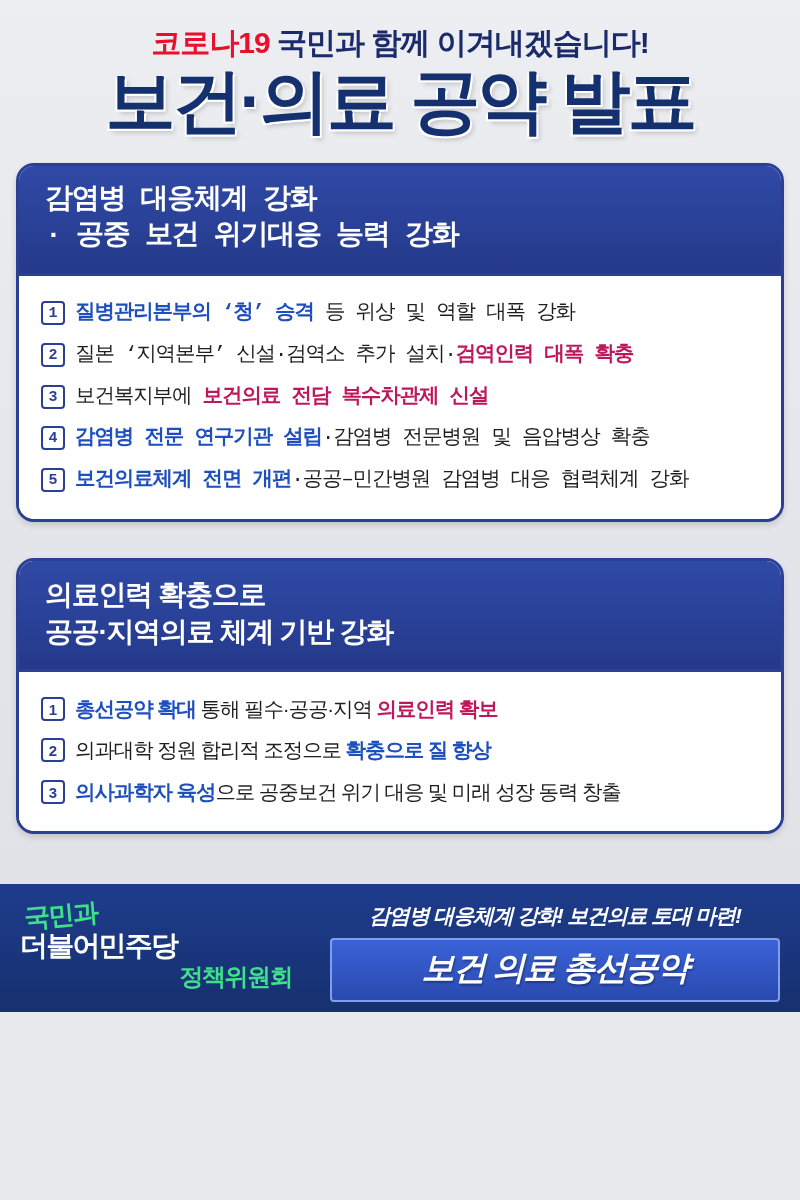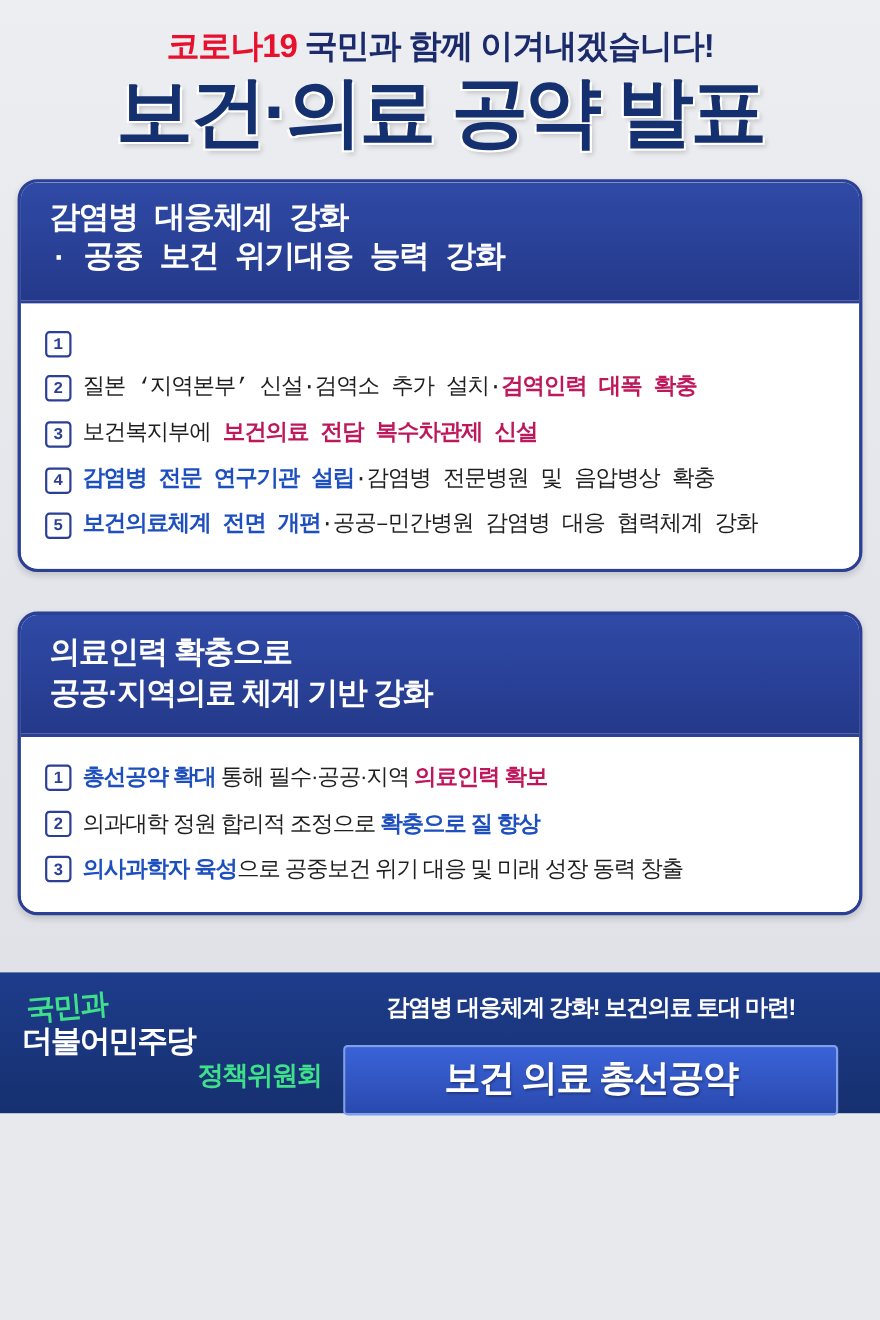--- a/index.html
+++ b/index.html
@@ -164,34 +164,35 @@
     font-weight: bold;
     letter-spacing: -1.5px;
     color: #3fe08a;
     text-align: right;
     margin-top: 1px;
     padding-right: 28px;
     white-space: nowrap;
   }
   .footer-right {
     position: absolute;
-    left: 312px;
+    left: 330px;
     top: 18px;
     width: 450px;
     text-align: center;
+    font-style: italic;
   }
   .footer-tag {
     color: #ffffff;
     font-size: 21px;
     font-weight: bold;
     letter-spacing: -1.2px;
     white-space: nowrap;
   }
   .footer-badge {
-    margin-top: 20px;
+    margin-top: 8px;
     background: linear-gradient(180deg, #3a63d8 0%, #2a49ae 100%);
     border: 2px solid #7ea0ec;
     border-radius: 4px;
     color: #ffffff;
     font-size: 33px;
     font-weight: bold;
     letter-spacing: -1.6px;
     padding: 6px 0 9px 0;
     white-space: nowrap;
     text-shadow: 1px 2px 2px rgba(0,0,0,0.3);
@@ -210,20 +211,21 @@
   </div>
 
   <div class="card" id="card-1">
     <div class="card-head">
       <div class="line">감염병 대응체계 강화</div>
       <div class="line">· 공중 보건 위기대응 능력 강화</div>
     </div>
     <div class="card-body" id="section-1-items">
         <div class="item">
           <div class="num">1</div>
+          <div class="txt"><span class="hl">질병관리본부의 ‘청’ 승격</span><span> 등 위상 및 역할 대폭 강화</span></div>
         </div>
         <div class="item">
           <div class="num">2</div>
           <div class="txt"><span>질본 ‘지역본부’ 신설·검역소 추가 설치·</span><b>검역인력 대폭 확충</b></div>
         </div>
         <div class="item">
           <div class="num">3</div>
           <div class="txt"><span>보건복지부에 </span><b>보건의료 전담 복수차관제 신설</b></div>
         </div>
         <div class="item">

